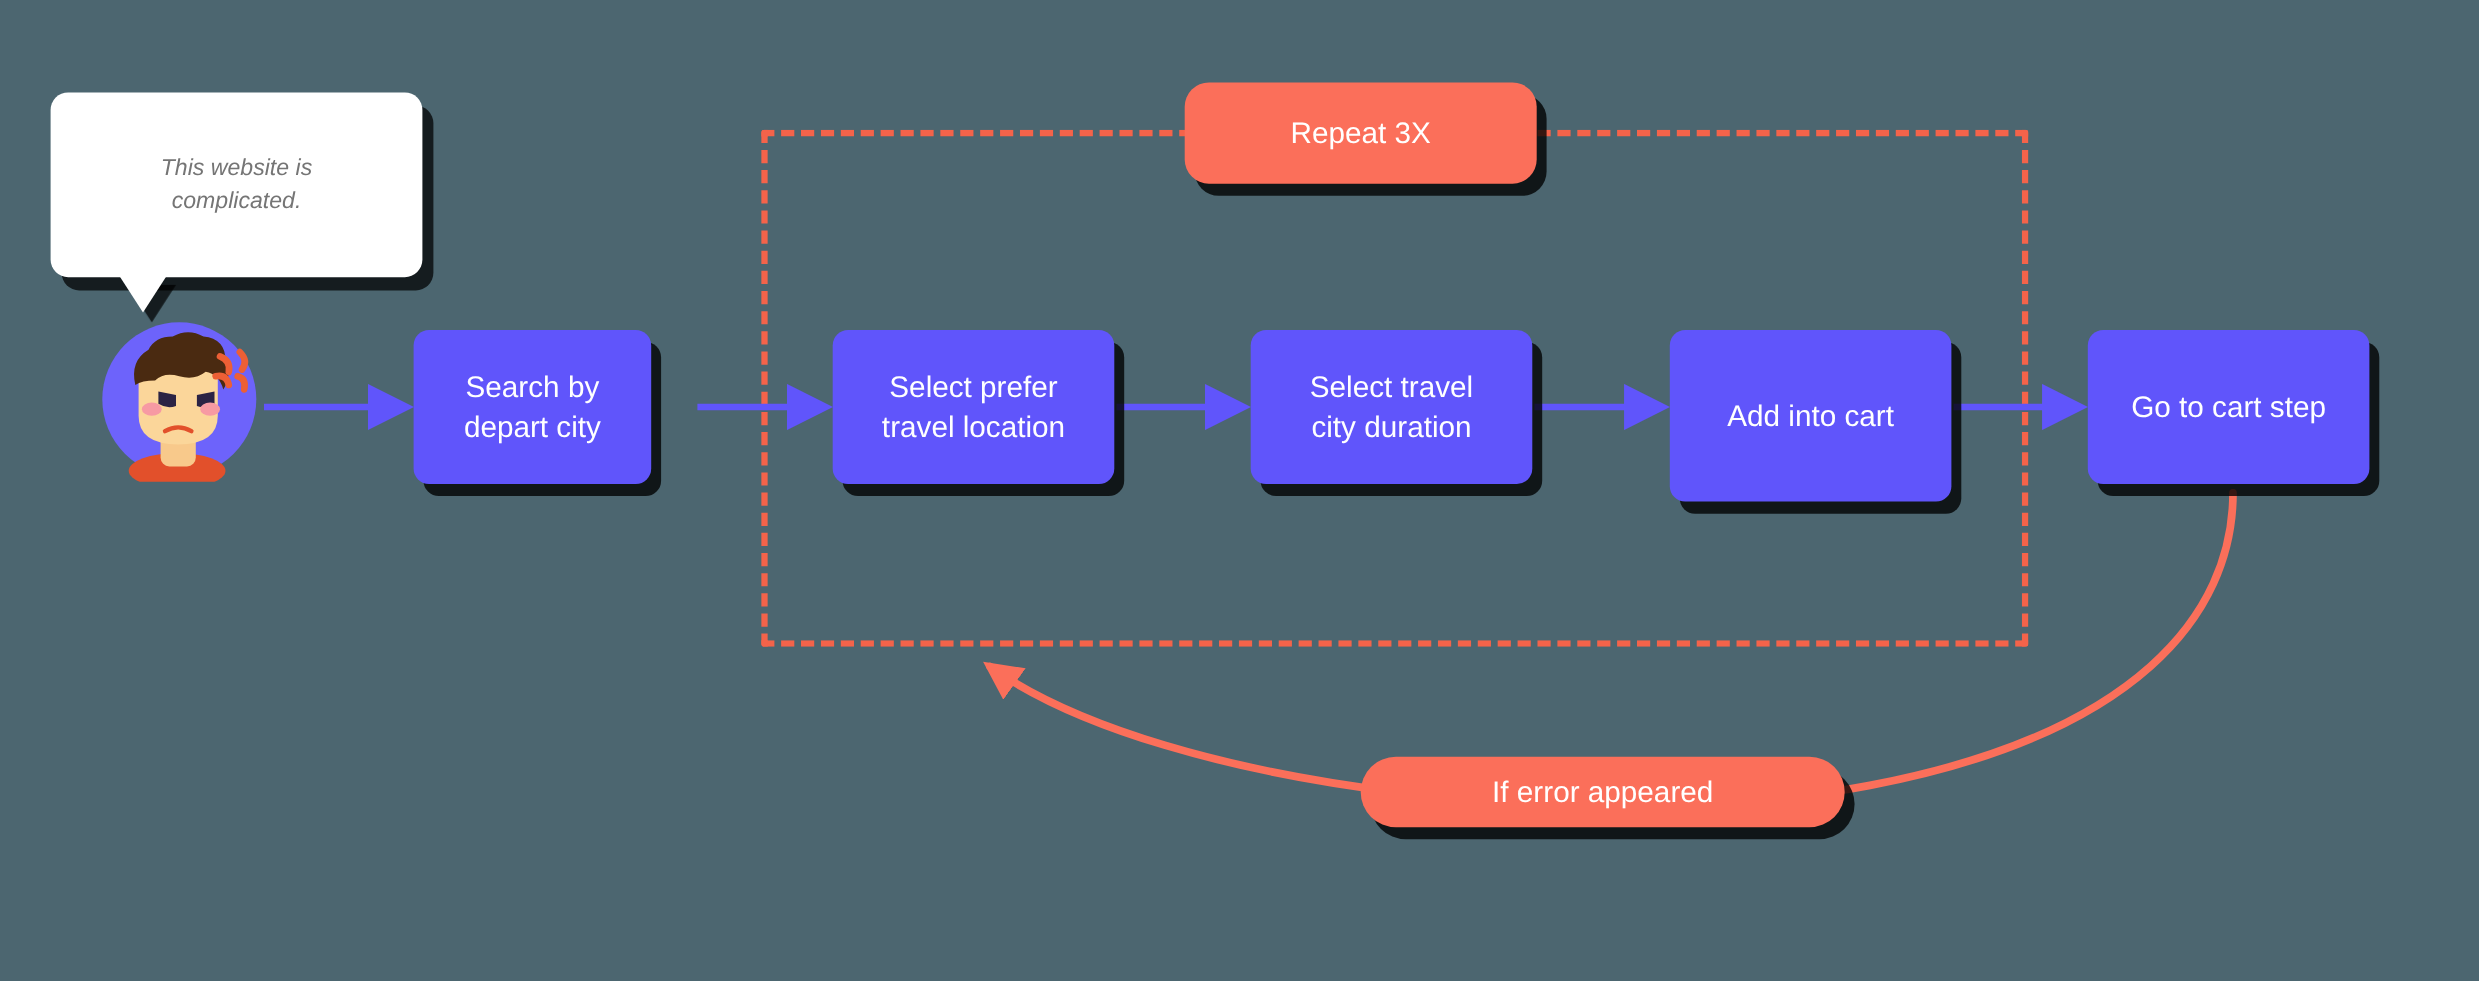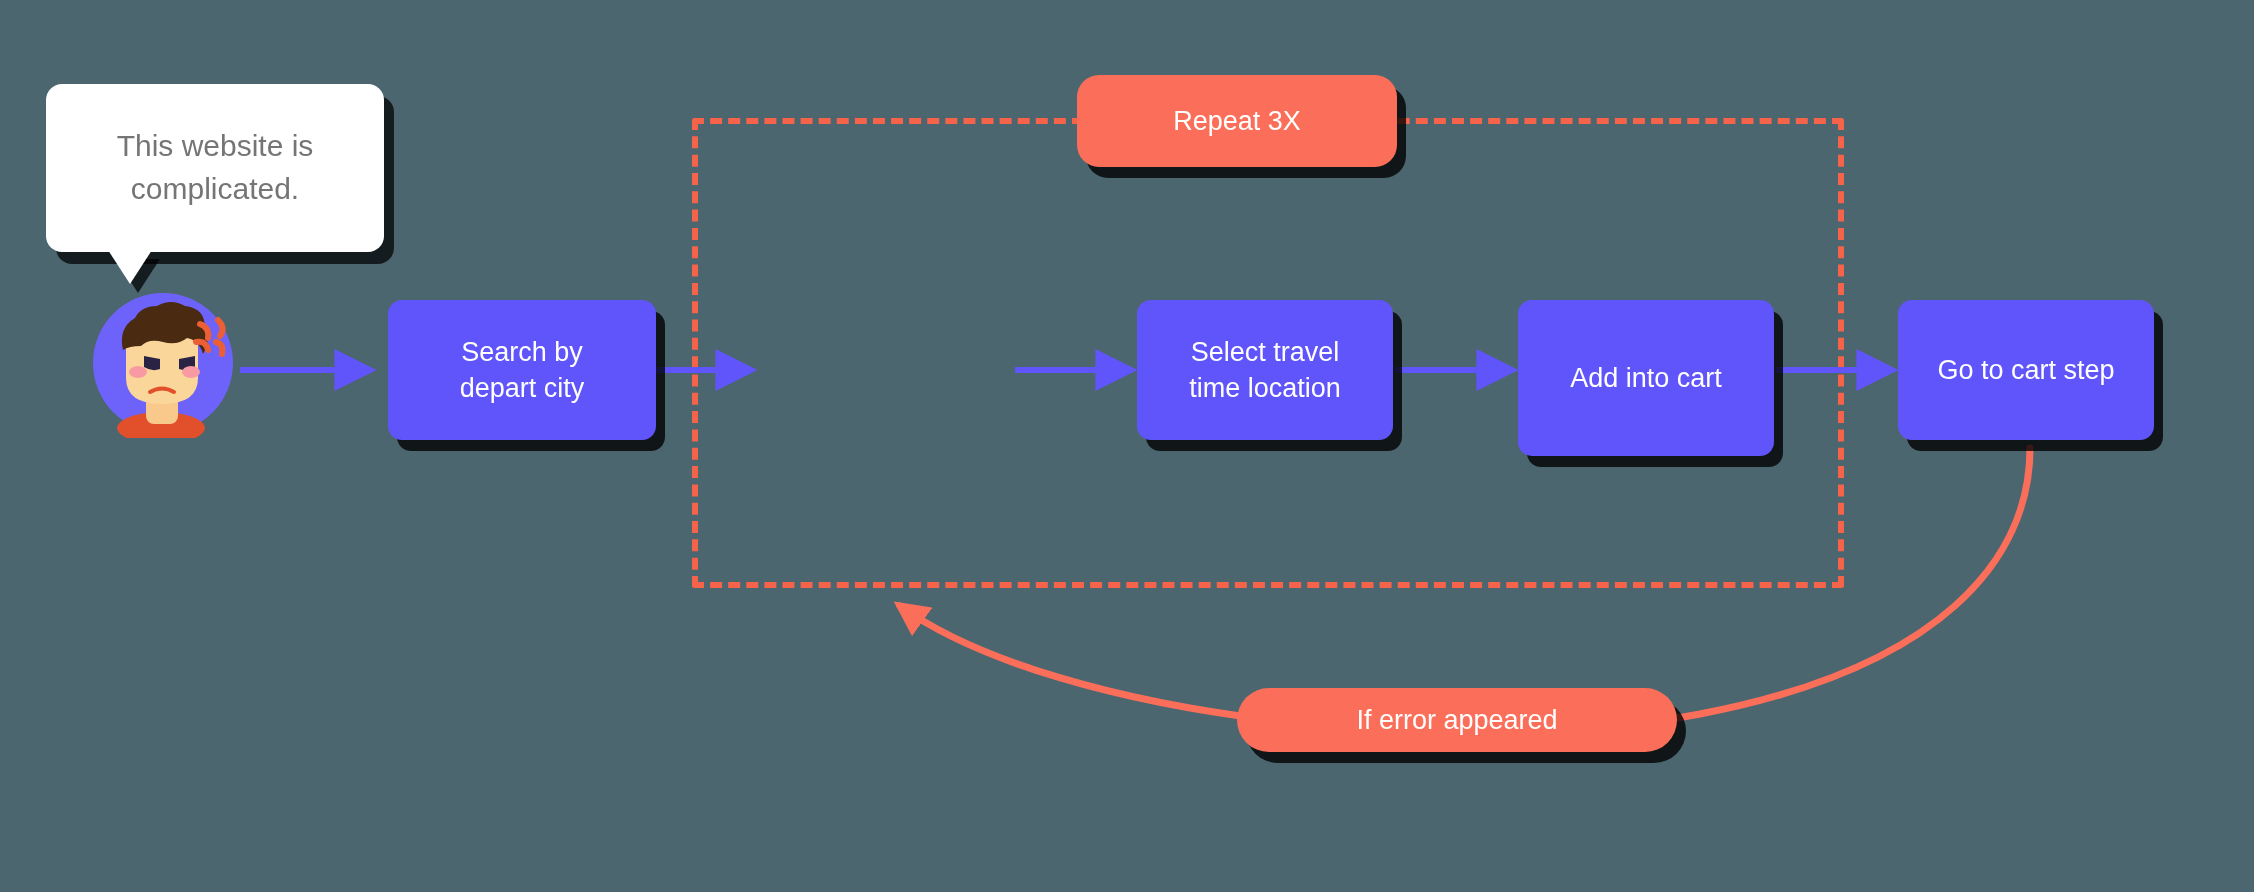--- a/index.html
+++ b/index.html
@@ -30,24 +30,25 @@
     border-radius: 16px;
     box-shadow: 10px 12px 0 rgba(0,0,0,0.72);
     display: flex;
     align-items: center;
     justify-content: center;
     box-sizing: border-box;
     padding: 0 22px;
   }
   .bubble-text {
     color: #757575;
-    font-size: 30px;
+    font-size: 21px;
     line-height: 1.42;
     text-align: center;
     white-space: pre-line;
+    font-style: italic;
   }
   .bubble-tail {
     position: absolute;
     left: 108px;
     top: 250px;
     width: 0;
     height: 0;
     border-left: 22px solid transparent;
     border-right: 22px solid transparent;
     border-top: 34px solid #ffffff;
@@ -187,29 +188,33 @@
     <path d="M62 104 q12 -7 24 0" fill="none" stroke="#e2502b" stroke-width="4" stroke-linecap="round"></path>
 
     <g fill="none" stroke="#ec5f35" stroke-width="6" stroke-linecap="round">
       <path d="M112 36 q10 4 8 14"></path>
       <path d="M130 32 q8 8 2 16"></path>
       <path d="M108 54 q10 -2 12 8"></path>
       <path d="M128 54 q8 2 6 12"></path>
     </g>
   </svg>
 
-  <div class="step" style="left:388px; top:300px; width:268px; height:140px;">
+  <div class="step" style="left:376px; top:300px; width:216px; height:140px;">
     <span>Search by
 depart city</span>
   </div>
 
+  <div class="step" style="left:757px; top:300px; width:256px; height:140px;">
+    <span>Select prefer
+travel location</span>
+  </div>
 
   <div class="step" style="left:1137px; top:300px; width:256px; height:140px;">
     <span>Select travel
-time location</span>
+city duration</span>
   </div>
 
   <div class="step" style="left:1518px; top:300px; width:256px; height:156px;">
     <span>Add into cart</span>
   </div>
 
   <div class="step" style="left:1898px; top:300px; width:256px; height:140px;">
     <span>Go to cart step</span>
   </div>
 

